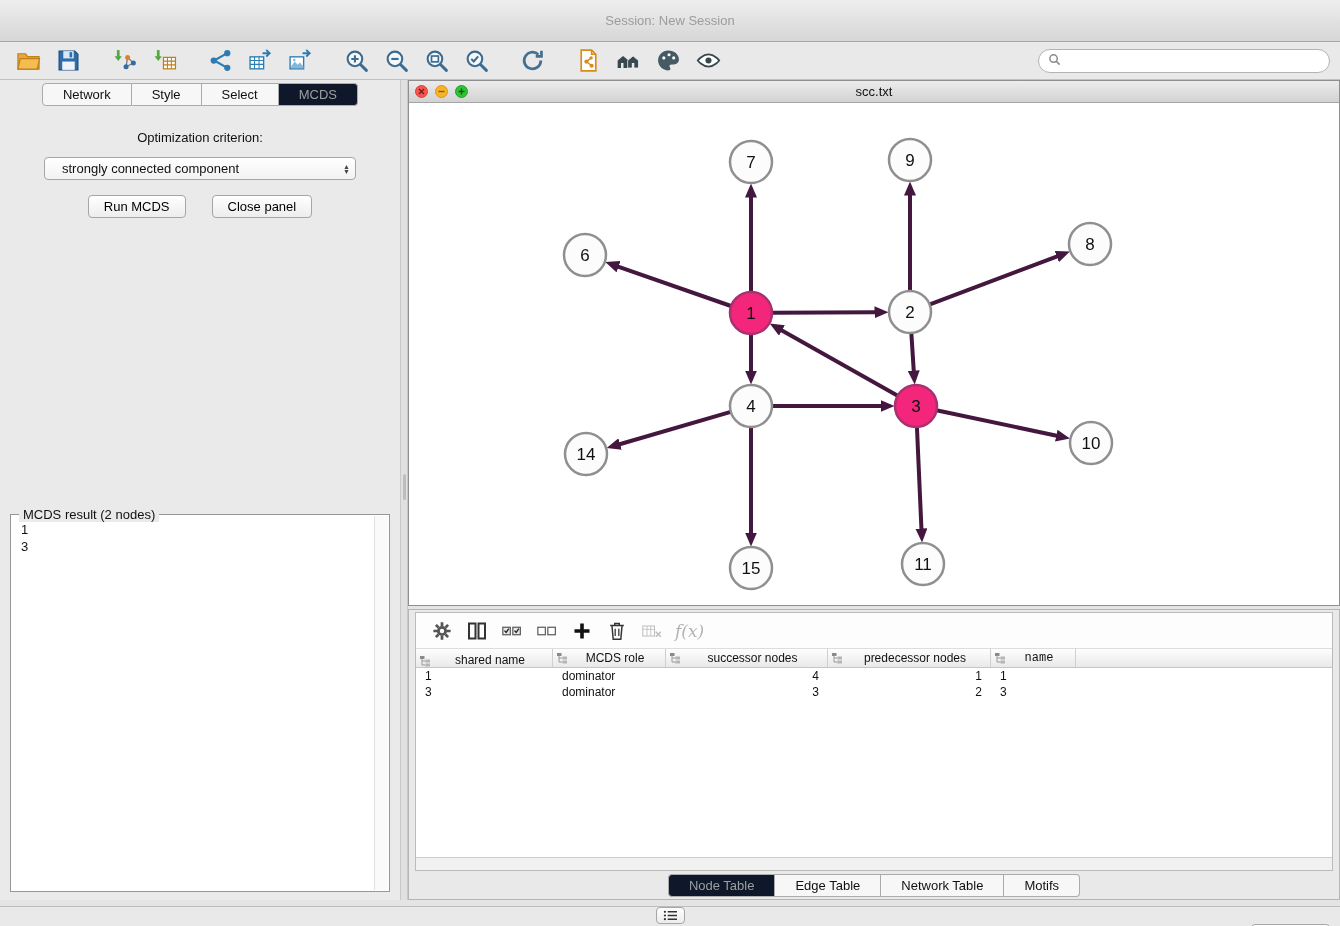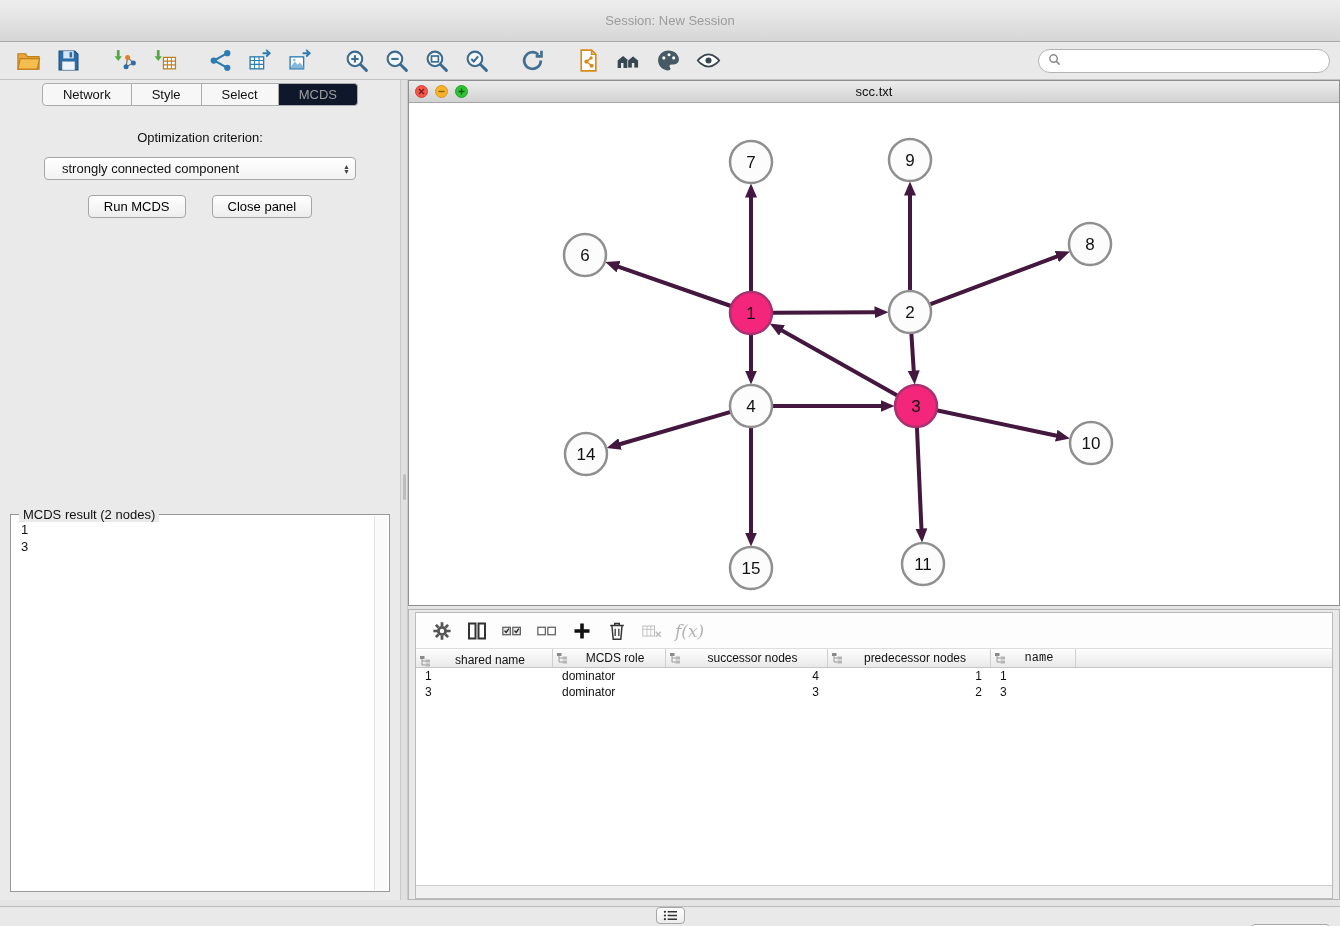--- a/index.html
+++ b/index.html
@@ -483,20 +483,26 @@
                 <div class="td" style="width: 137px;">3</div>
                 <div class="td" style="width: 113px;">dominator</div>
                 <div class="td right" style="width: 162px;">3</div>
                 <div class="td right" style="width: 163px;">2</div>
                 <div class="td" style="width: 85px;">3</div>
               </div>
             </div>
           <div class="tp-scrollstrip"></div>
         </div>
       </div>
+      <div class="tp-tabs">
+          <div class="tab active">Node Table</div>
+          <div class="tab">Edge Table</div>
+          <div class="tab">Network Table</div>
+          <div class="tab">Motifs</div>
+        </div>
     </div>
 
   </div>
 </div>
 
 <div class="statusbar">
   <button class="status-btn">
     <svg viewBox="0 0 16 14">
         <circle cx="2" cy="3" r="1.2" fill="#333"></circle>
         <circle cx="2" cy="7" r="1.2" fill="#333"></circle>

